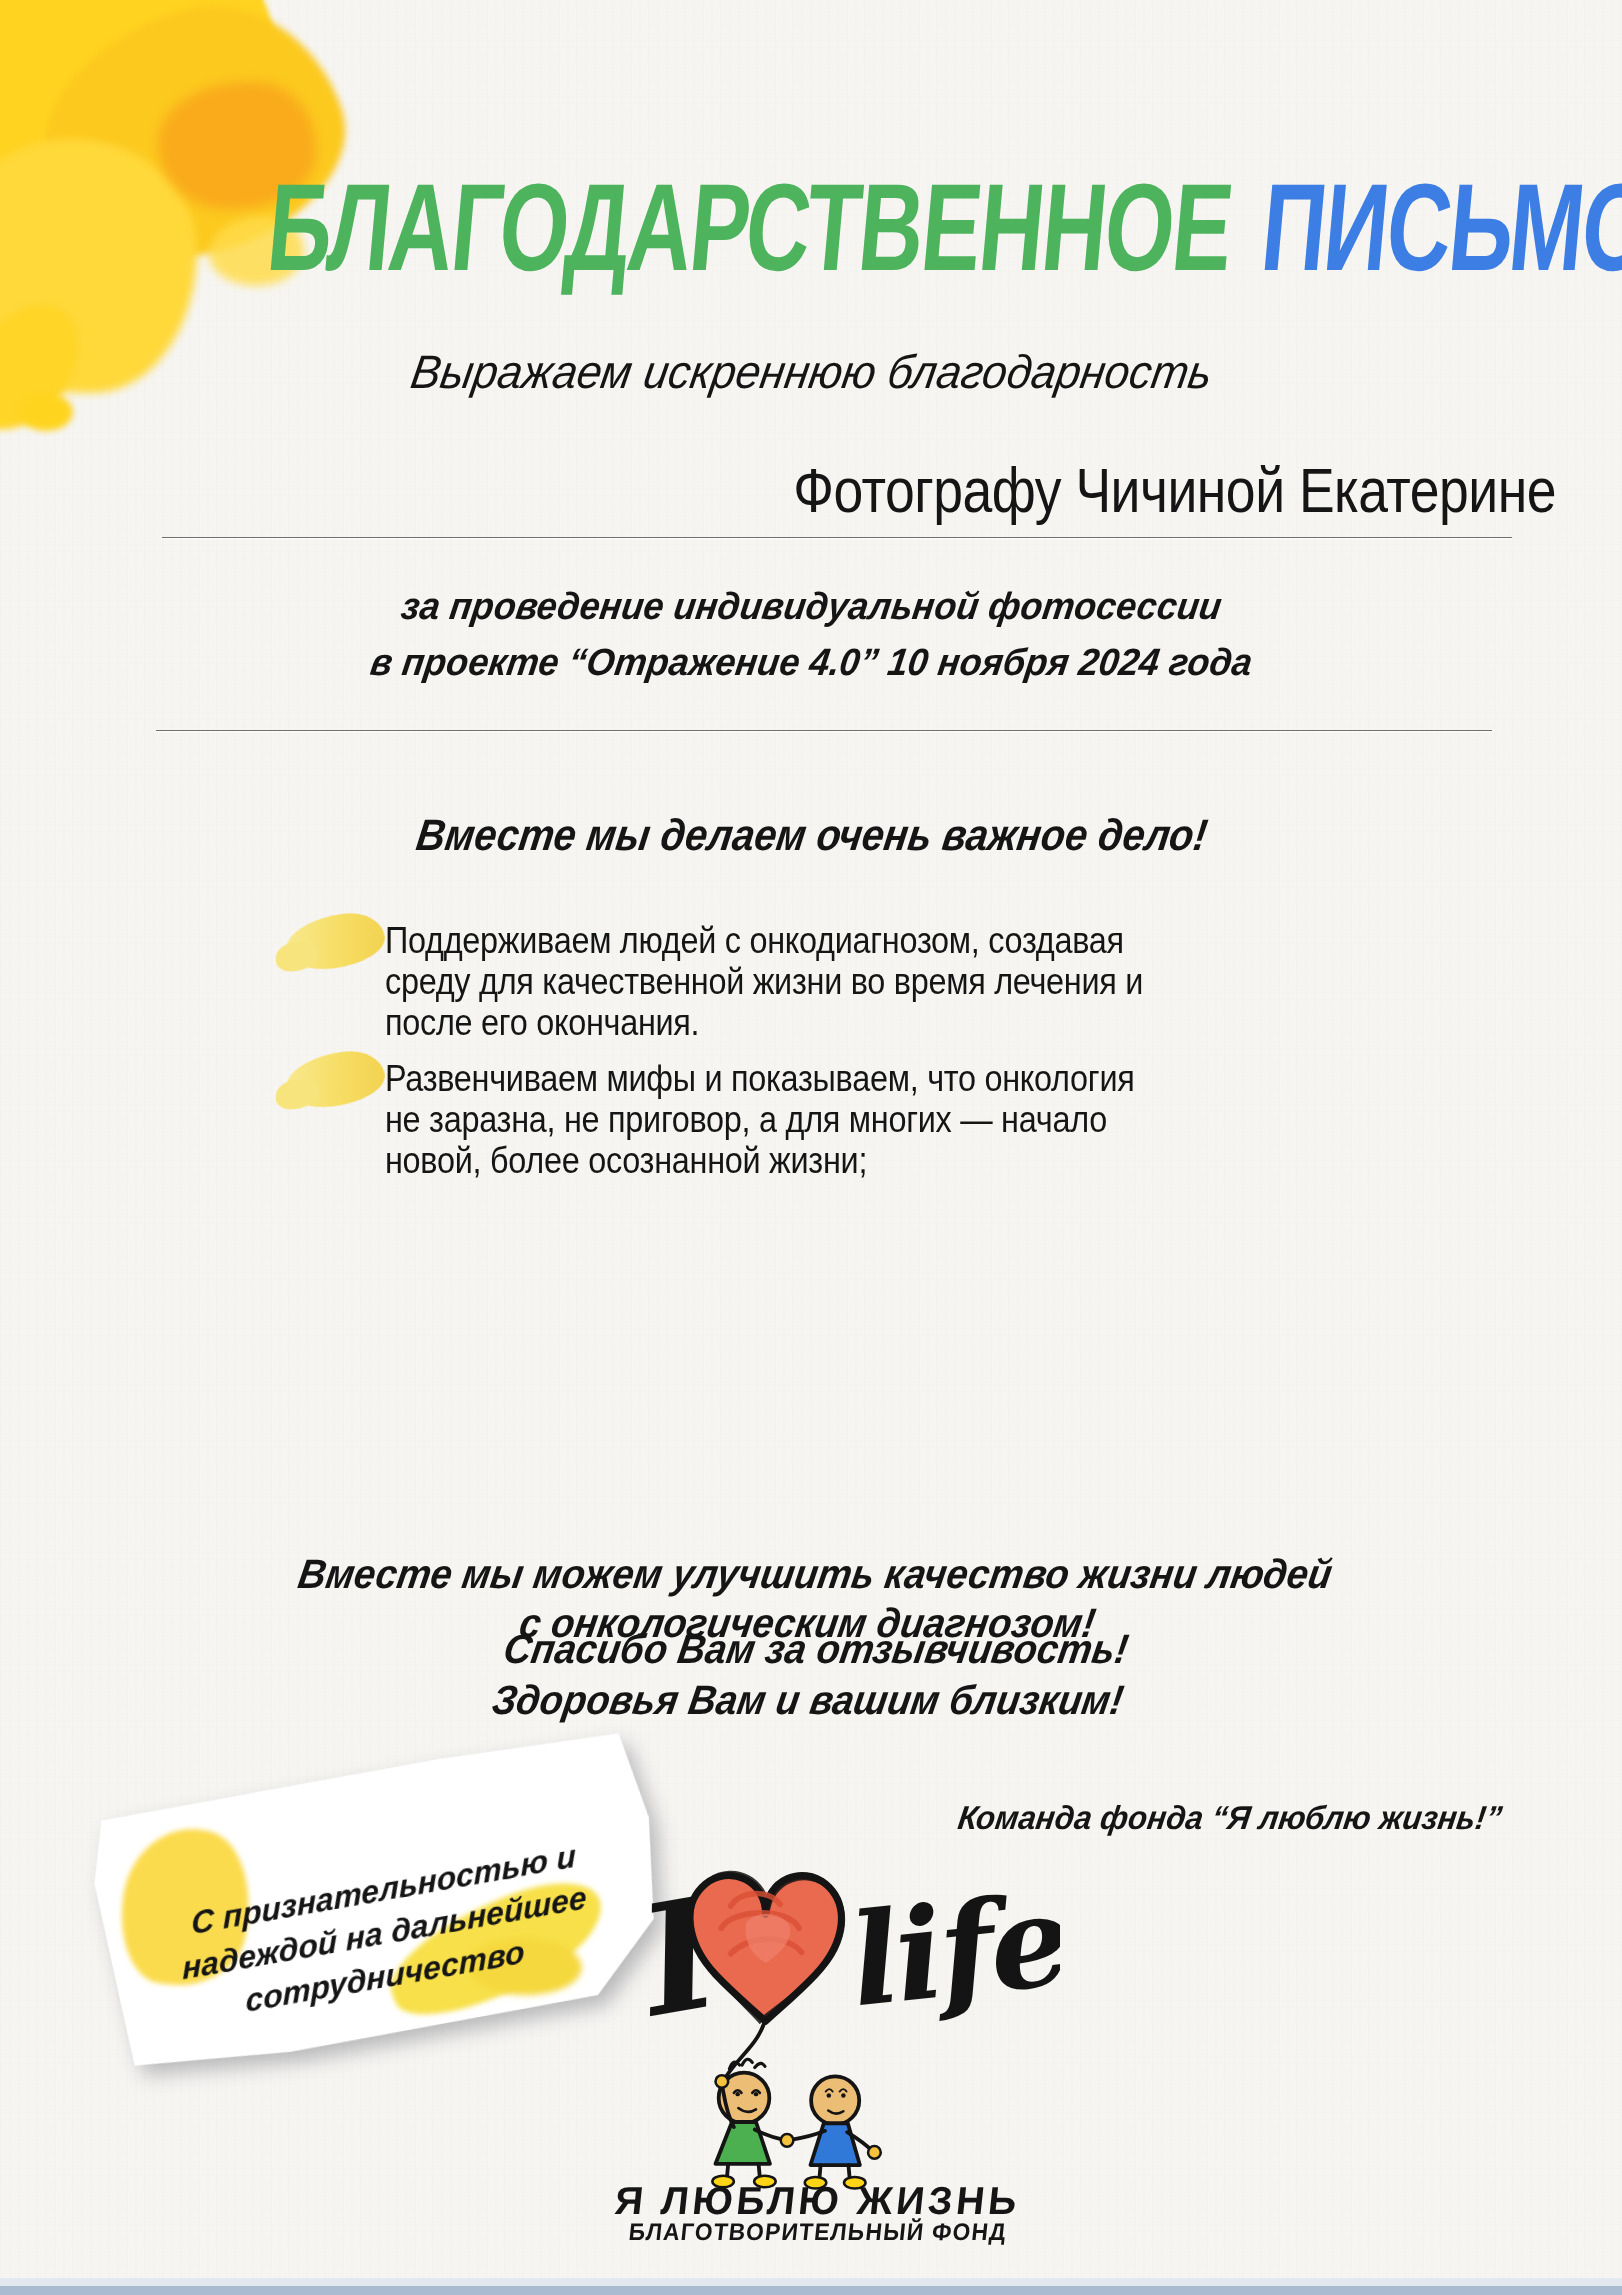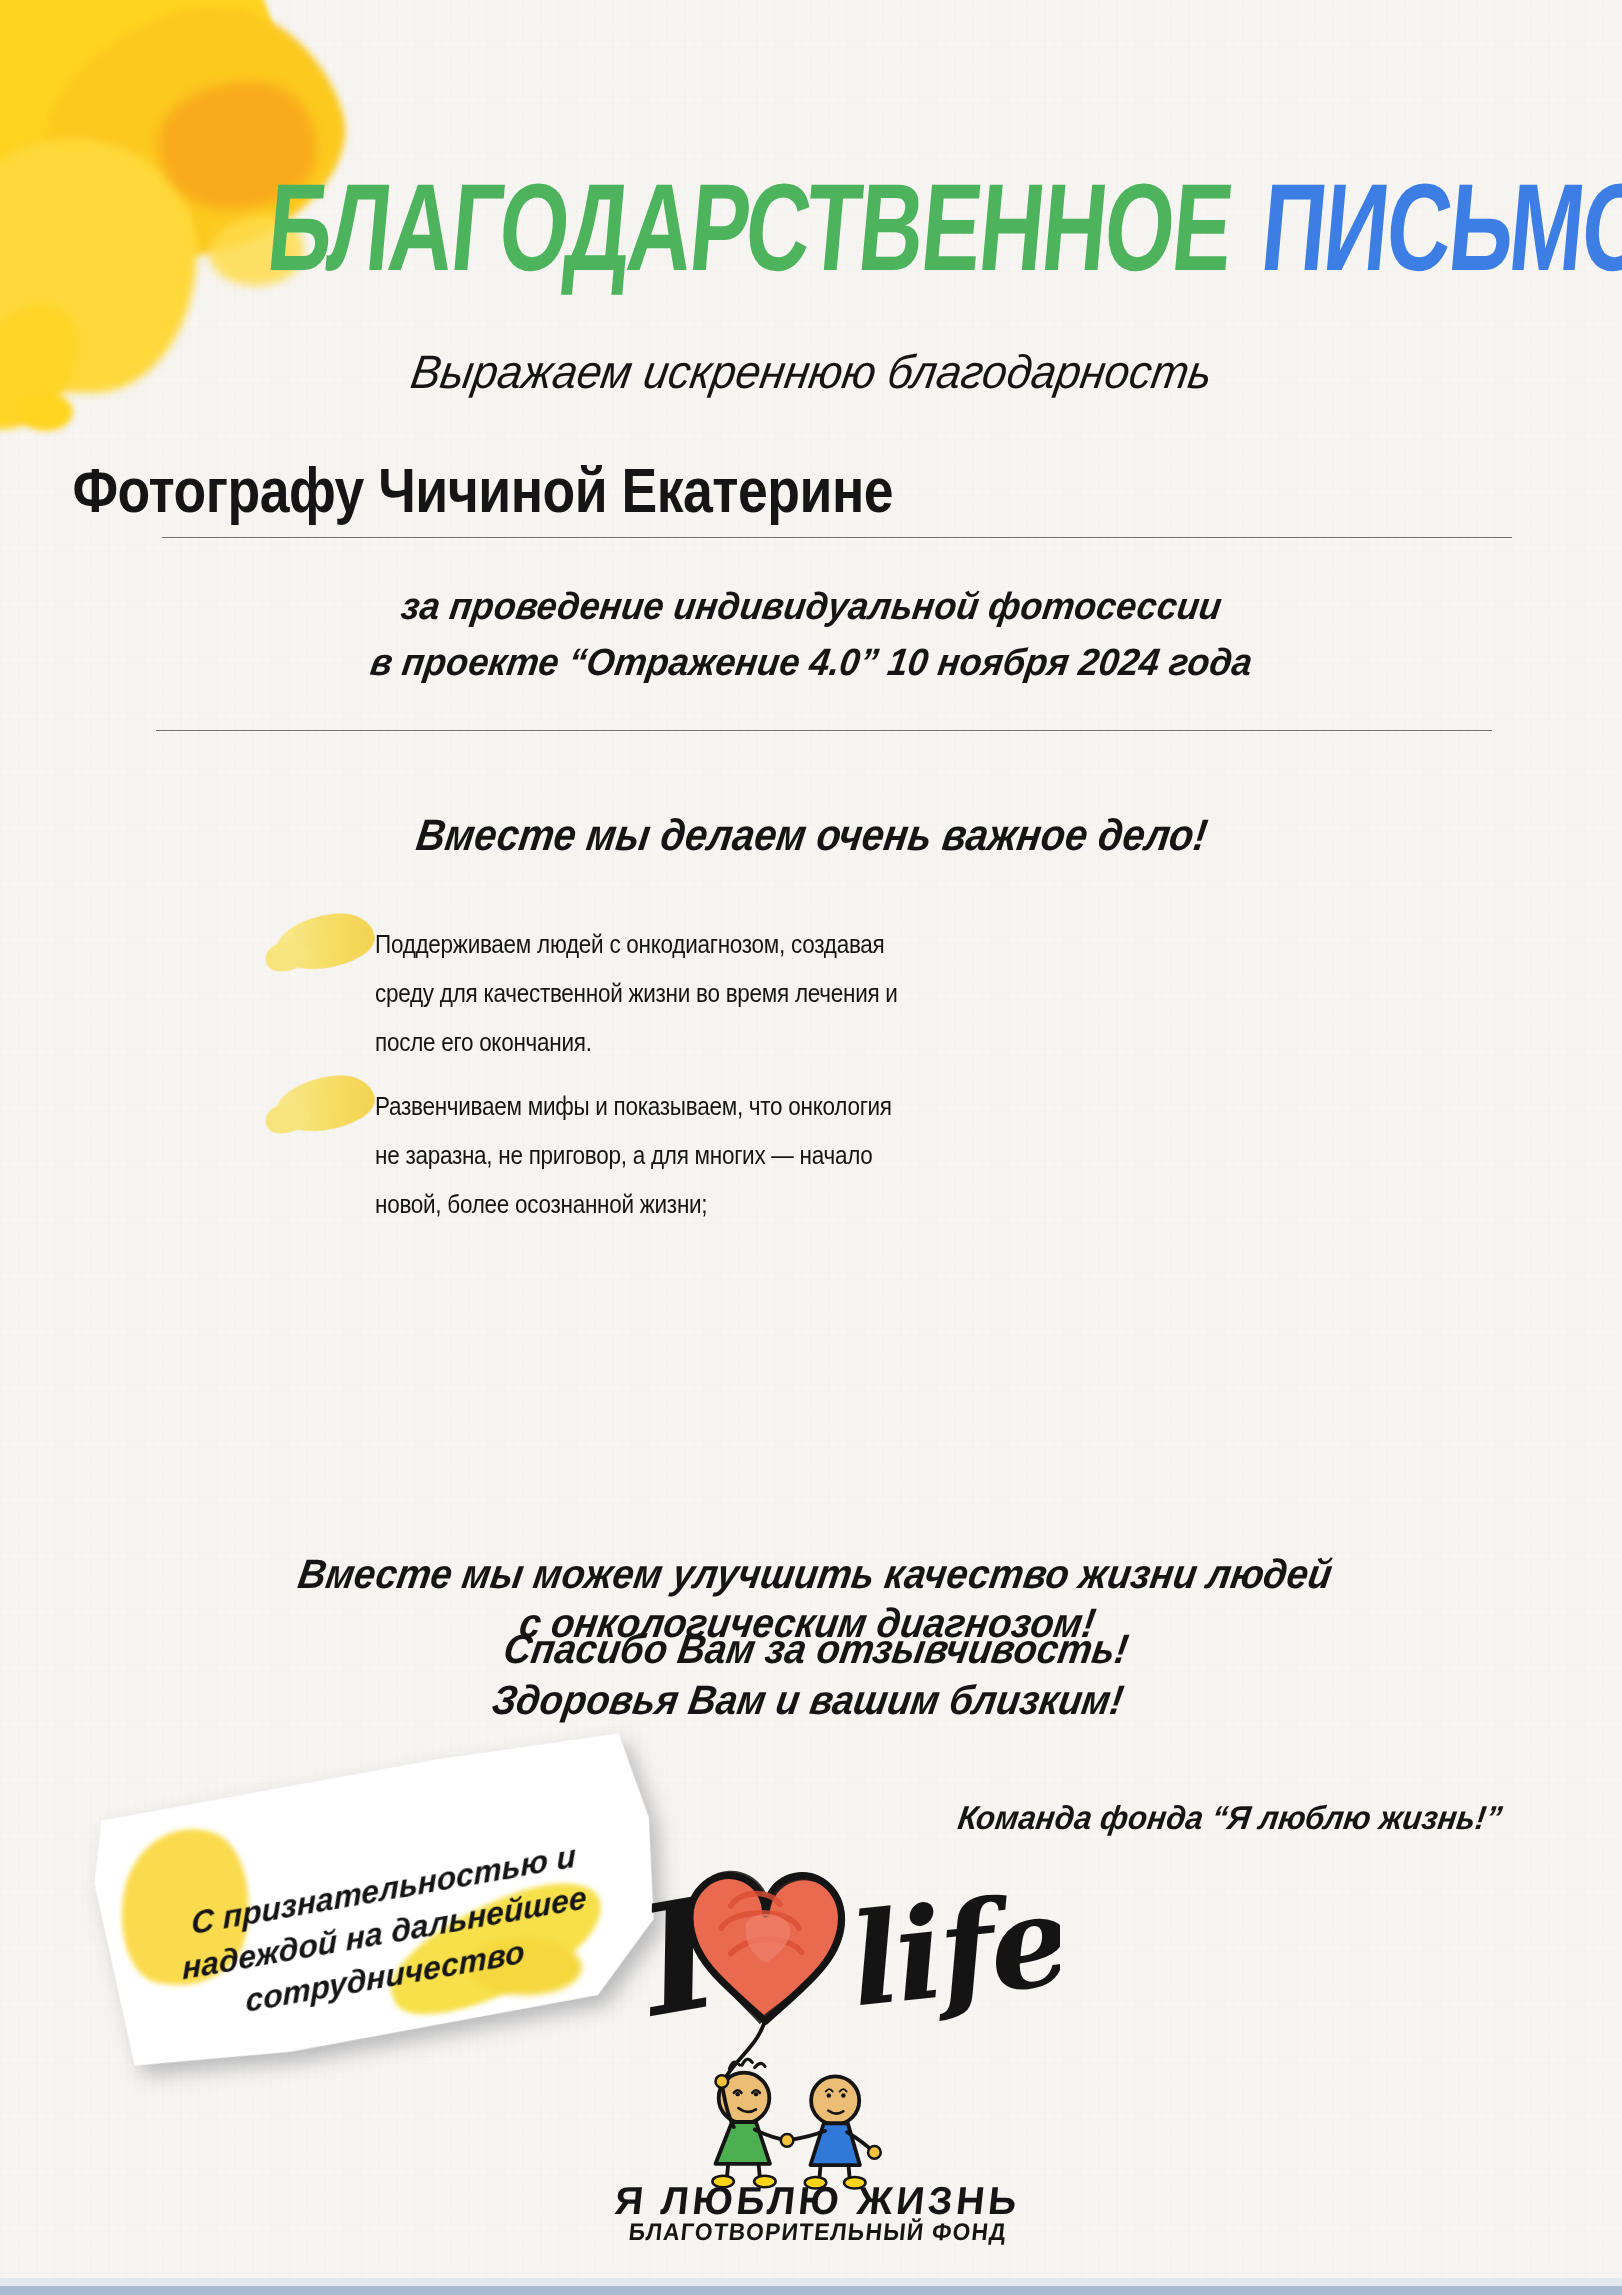--- a/index.html
+++ b/index.html
@@ -27,35 +27,35 @@
 
   .title{position:absolute;left:0;right:0;top:143px;text-align:center;white-space:nowrap;}
   .title-line{display:inline-block;font-weight:bold;font-size:124px;letter-spacing:-2.5px;transform:scaleX(.72) skewX(-7deg);transform-origin:50% 50%;}
   .t-green{color:var(--title_green,#4db35c);}
   .t-blue{color:var(--title_blue,#3d7ee4);margin-left:44px;}
 
   .hand{font-style:italic;}
   .intro{position:absolute;left:0;right:0;top:344px;text-align:center;font-size:47px;}
   .intro>span{display:inline-block;transform:skewX(-9deg) scaleX(.94);}
 
-  .recipient{position:absolute;left:0;right:0;top:454px;text-align:left;font-weight:bold;font-size:63px;}
+  .recipient{position:absolute;left:0;right:0;top:454px;text-align:right;font-weight:normal;font-size:63px;padding-left:48px;}
   .recipient>span{display:inline-block;transform:scaleX(.85);transform-origin:50% 50%;letter-spacing:-0.6px;}
 
   .divider{position:absolute;height:0;border-top:1.9px solid #6f6f6f;box-shadow:0 1.3px 0 rgba(255,255,255,.9);}
   .divider-1{left:162px;width:1350px;top:537px;}
   .divider-2{left:156px;width:1336px;top:730px;}
 
   .reason{position:absolute;left:0;right:0;top:578px;text-align:center;font-size:38px;font-weight:bold;line-height:56px;}
   .reason .rline{display:block;transform:skewX(-8deg) scaleX(.95);}
 
   .section-heading{position:absolute;left:0;right:0;top:810px;text-align:center;font-weight:bold;font-size:44px;}
   .section-heading>span{display:inline-block;transform:skewX(-8deg) scaleX(.9);}
 
   .bullets{position:absolute;left:375px;top:920px;width:1008px;}
-  .bullet{position:relative;margin-bottom:15px;font-size:25px;line-height:49px;}
+  .bullet{position:relative;margin-bottom:15px;font-size:36px;line-height:41px;margin-left:10px;}
   .bullet .btext{display:inline-block;white-space:pre-line;transform:scaleX(.9);transform-origin:0 0;letter-spacing:-0.3px;}
   .dab{position:absolute;left:-100px;top:-5px;width:100px;height:53px;background:linear-gradient(100deg,#f9ea92,#f6dd64 55%,#f2d24e);border-radius:62% 38% 55% 45%/58% 52% 48% 42%;transform:rotate(-7deg);filter:blur(0.6px);}
   .dab:after{content:"";position:absolute;left:-11.4px;top:21.6px;width:44px;height:29px;background:#f8e47d;border-radius:50% 50% 60% 40%/55% 45% 60% 40%;}
 
   .closing-1{position:absolute;left:0;right:0;top:1501px;text-align:center;font-weight:bold;font-size:41px;line-height:49px;white-space:pre-line;}
   .closing-1>span,.closing-2>span{display:inline-block;transform:skewX(-9deg) scaleX(.93);white-space:pre-line;}
   .closing-2{position:absolute;left:0;right:0;top:1624px;text-align:center;font-weight:bold;font-size:41px;line-height:51px;}
 
   .signature{position:absolute;right:107px;top:1799px;font-size:33px;font-weight:bold;}
   .signature>span{display:inline-block;transform:skewX(-8deg) scaleX(.95);}

